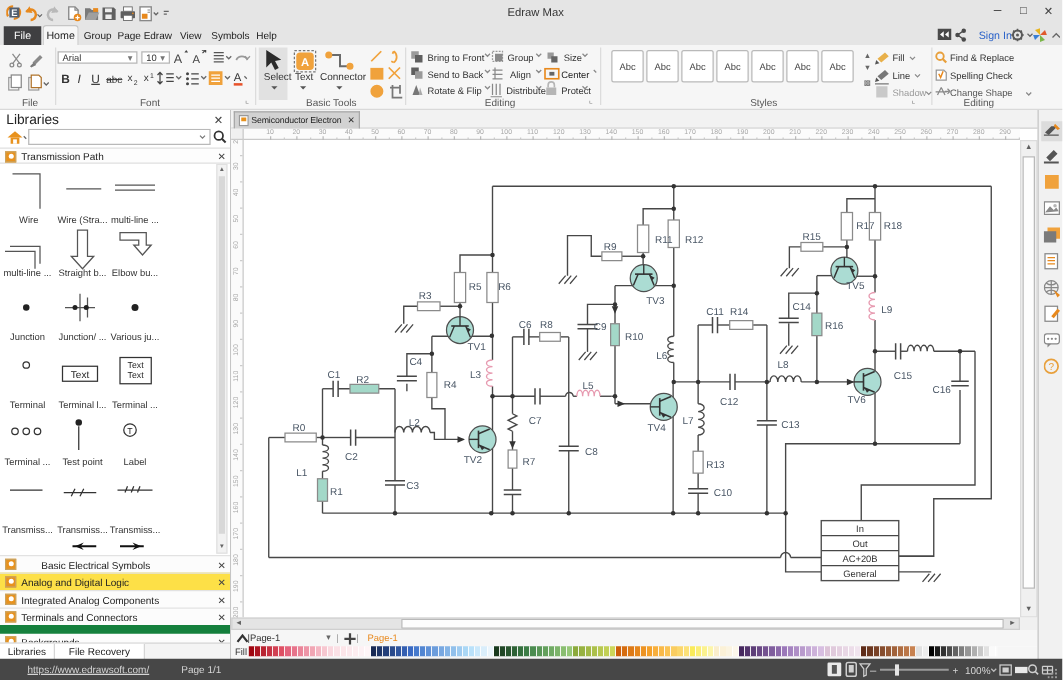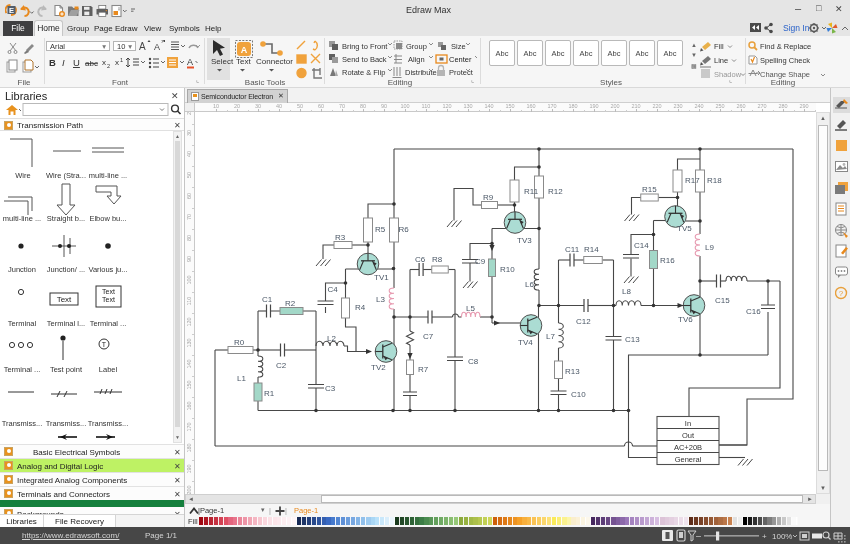--- a/index.html
+++ b/index.html
@@ -339,21 +339,21 @@
       <div class="abs" style="left:1px;top:302px;font-size:5px;color:#666;">▼</div>
       <div class="abs" style="left:1px;top:9px;width:5px;height:286px;background:#d8d8d8;"></div>
     </div>
     <div class="abs" style="left:0;top:356px;width:184px;height:14px;background:#fcfcfc;border-top:1px solid #e2e2e2;">
       <div class="abs" style="left:4px;top:2px;width:9px;height:9px;background:#e8921e;border:1px solid #caa25e;">
         <div class="abs" style="left:2px;top:1px;width:4px;height:4px;background:#fff;border-radius:50%;"></div>
       </div>
       <div class="tx" style="left:17px;top:3px;font-size:8px;color:#222;padding-left:16px;">Basic Electrical Symbols</div>
       <div class="tx" style="left:174px;top:3px;font-size:8px;color:#444;">✕</div>
     </div>
-    <div class="abs" style="left:0;top:370px;width:184px;height:14px;background:#bef264;border-top:1px solid #e2e2e2;">
+    <div class="abs" style="left:0;top:370px;width:184px;height:14px;background:#fde047;border-top:1px solid #e2e2e2;">
       <div class="abs" style="left:4px;top:2px;width:9px;height:9px;background:#e8921e;border:1px solid #caa25e;">
         <div class="abs" style="left:2px;top:1px;width:4px;height:4px;background:#fff;border-radius:50%;"></div>
       </div>
       <div class="tx" style="left:17px;top:3px;font-size:8px;color:#222;">Analog and Digital Logic</div>
       <div class="tx" style="left:174px;top:3px;font-size:8px;color:#444;">✕</div>
     </div>
     <div class="abs" style="left:0;top:384px;width:184px;height:14px;background:#fcfcfc;border-top:1px solid #e2e2e2;">
       <div class="abs" style="left:4px;top:2px;width:9px;height:9px;background:#e8921e;border:1px solid #caa25e;">
         <div class="abs" style="left:2px;top:1px;width:4px;height:4px;background:#fff;border-radius:50%;"></div>
       </div>

